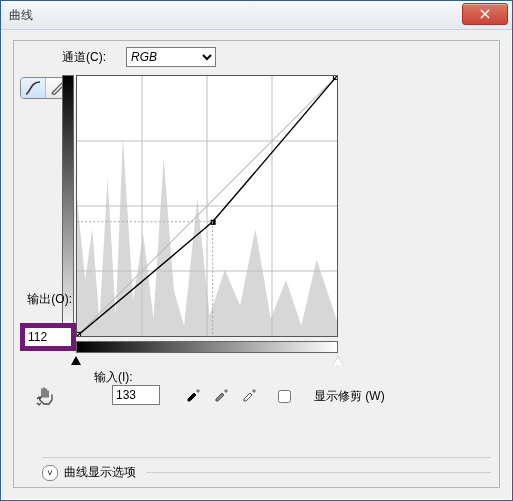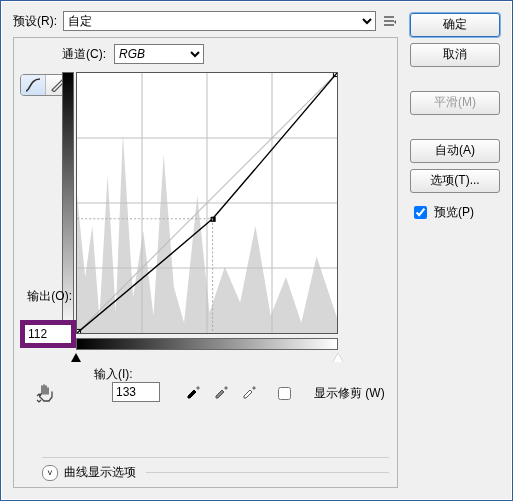--- a/index.html
+++ b/index.html
@@ -57,21 +57,21 @@
   select.preset { flex:1; }
   select.channel { width: 90px; font-style: italic; }
   .preset-row { margin-bottom: 6px; }
   .panel {
     border: 1px solid #b5b5b5;
     background: #f0f0f0;
     padding: 6px 8px 8px 8px;
     flex: 1;
     position: relative;
   }
-  .channel-row { display:flex; align-items:center; gap:8px; margin-left: 40px; }
+  .channel-row { display:flex; align-items:center; gap:20px; margin-left: 40px; }
   .tool-toggle {
     margin-top: 6px;
     border: 1px solid #888;
     border-radius: 4px;
     display: inline-flex;
     overflow: hidden;
     background: linear-gradient(#fdfdfd,#e8e8e8);
   }
   .tool-toggle span {
     width: 24px; height: 20px;
@@ -143,36 +143,32 @@
   }
   .btn.disabled { color:#9a9a9a; }
   .spacer { height:12px; }
   .checkbox-row { display:flex; align-items:center; gap:4px; margin-top:4px;}
   .menu-icn { width:16px;height:16px; }
 </style>
 </head>
 <body>
 
 <div class="window">
+  <div class="titlebar">
+    <span class="titlebar-title">曲线</span>
+    <div class="close-btn">
+      <svg width="10" height="10" viewBox="0 0 10 10">
+          <path d="M1 1 L9 9 M9 1 L1 9" stroke="#fff" stroke-width="1.6"></path>
+        </svg>
+    </div>
+  </div>
 
   <div class="client">
     <div class="left-col">
 
-      <div class="row preset-row">
-        <label class="lbl">预设(R):</label>
-        <select class="preset">
-          <option>自定</option>
-        </select>
-        <span class="menu-icn">
-          <svg width="16" height="16" viewBox="0 0 16 16">
-              <path d="M2 4h10M2 8h10M2 12h10" stroke="#555" stroke-width="1.4"></path>
-              <path d="M14 7l-2 2 2 2z" fill="#555"></path>
-            </svg>
-        </span>
-      </div>
 
       <div class="panel">
         <div class="channel-row">
           <label class="lbl">通道(C):</label>
           <select class="channel">
             <option>RGB</option>
           </select>
         </div>
 
         <div class="tool-toggle" style="position:absolute; left:6px; top:30px;">
@@ -265,27 +261,14 @@
         </div>
 
         <div class="display-options">
           <span class="expand-icn">˅</span>
           <span>曲线显示选项</span>
           <div style="flex:1;border-top:1px solid #cfcfcf;margin-left:4px;"></div>
         </div>
       </div>
     </div>
 
-    <div class="right-col">
-      <div class="btn primary">确定</div>
-      <div class="btn">取消</div>
-      <div class="spacer"></div>
-      <div class="btn disabled">平滑(M)</div>
-      <div class="spacer"></div>
-      <div class="btn">自动(A)</div>
-      <div class="btn">选项(T)...</div>
-      <div class="checkbox-row">
-        <input type="checkbox" checked="" style="">
-        <label>预览(P)</label>
-      </div>
-    </div>
   </div>
 </div>
 
 </body></html>

